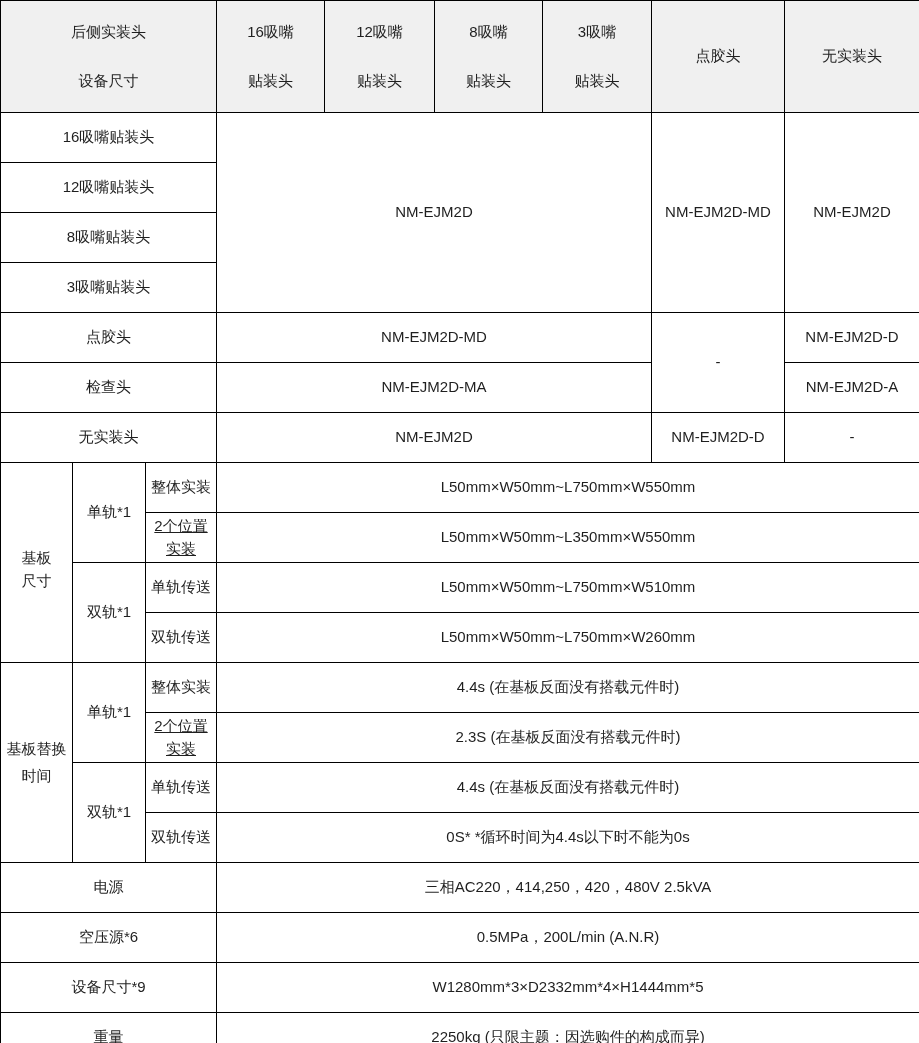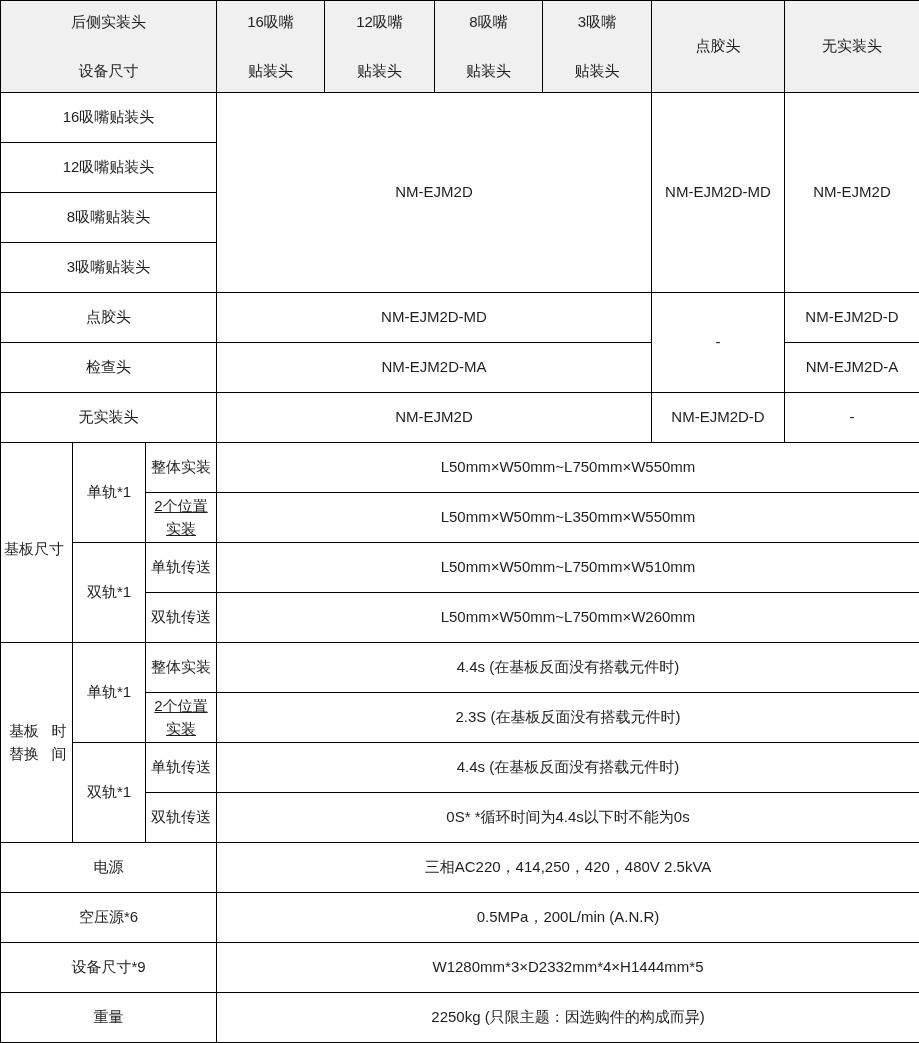--- a/index.html
+++ b/index.html
@@ -14,44 +14,44 @@
   }
   table.spec th, table.spec td{
     border:1px solid #000000;
     text-align:center;
     vertical-align:middle;
     padding:0 3px;
     line-height:1.5;
     font-weight:normal;
     overflow:hidden;
   }
-  thead tr{height:92px;}
+  thead tr{height:112px;}
   tbody tr{height:50px;}
   thead th{
     background:#f0f0f0;
     font-weight:bold;
   }
   .twoline{
     display:flex;
     flex-direction:column;
     align-items:center;
     justify-content:center;
     gap:27px;
   }
   .twoline-sm{
     display:flex;
-    flex-direction:row;
+    flex-direction:column;
     align-items:center;
     justify-content:center;
     gap:5px;
   }
   td.v-top{vertical-align:top;}
   .label-split{
     display:flex;
-    flex-direction:row;
+    flex-direction:column;
     align-items:center;
     padding-top:14px;
   }
   .wrap2{line-height:1.5;text-decoration:underline;}
 </style>
 </head>
 <body>
 
 <div class="page">
 <table class="spec">

